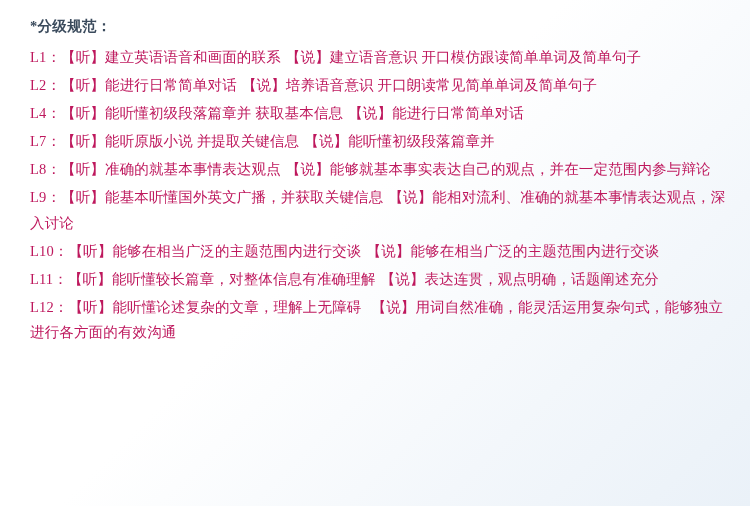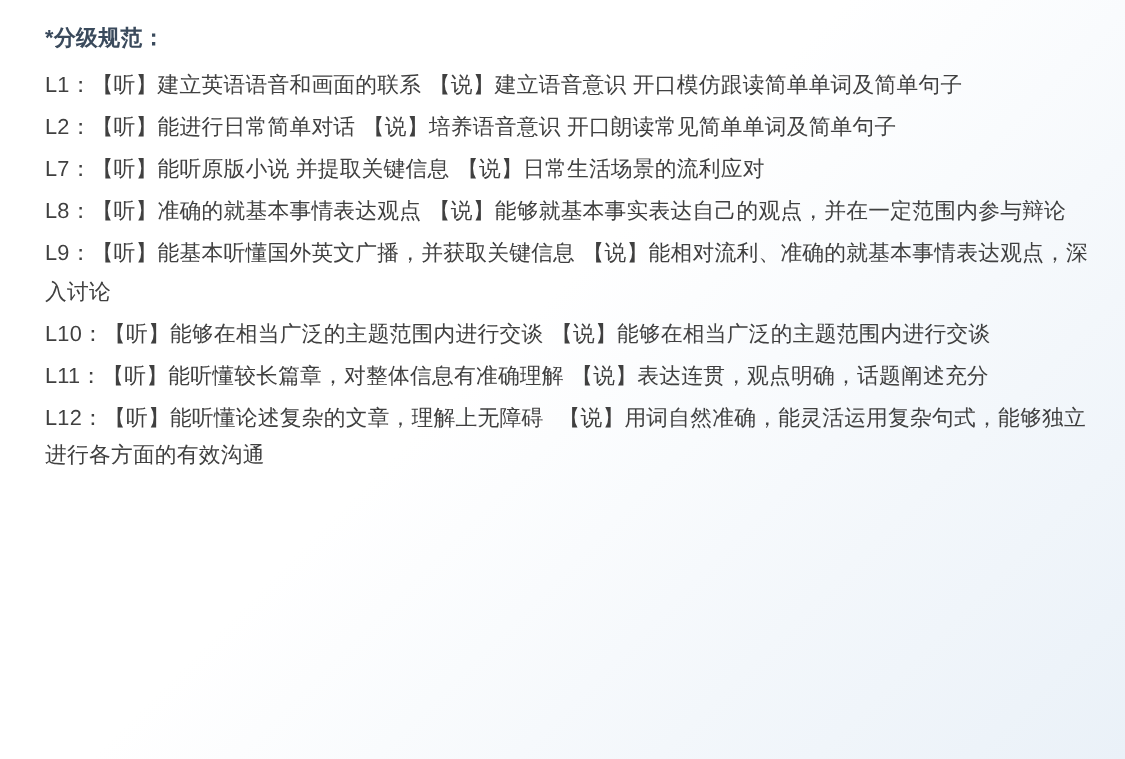--- a/index.html
+++ b/index.html
@@ -13,36 +13,37 @@
     font-family: "Liberation Sans", "DejaVu Sans", sans-serif;
     color: #2b3a4a;
     overflow: hidden;
   }
   .page {
     position: relative;
     width: 750px;
     height: 506px;
     box-sizing: border-box;
     padding: 16px 22px 0 30px;
+    font-family: Liberation Serif, serif;
   }
   .doc-title {
     font-size: 14.5px;
     font-weight: 700;
     color: #3a4a5c;
     letter-spacing: 0.3px;
     margin: 0 0 9px 0;
     line-height: 1.4;
   }
   .level-list {
     display: block;
   }
   .level-row {
     font-size: 14.5px;
     line-height: 25.5px;
-    color: #404040;
+    color: #be185d;
     margin-bottom: 2.5px;
     letter-spacing: 0.15px;
     white-space: normal;
     word-break: break-all;
   }
   .lvl-label {
     font-weight: 400;
   }
   .tag {
     font-weight: 400;
@@ -62,24 +63,25 @@
 
   <div class="doc-title">*分级规范：</div>
 
   <div class="level-list">
 
     <div class="level-row"><span class="lvl-label">L1：</span><span class="tag">【听】</span><span class="seg">建立英语语音和画面的联系</span><span class="spacer"></span><span class="tag">【说】</span><span class="seg">建立语音意识 开口模仿跟读简单单词及简单句子</span></div>
 
     <div class="level-row"><span class="lvl-label">L2：</span><span class="tag">【听】</span><span class="seg">能进行日常简单对话</span><span class="spacer"></span><span class="tag">【说】</span><span class="seg">培养语音意识 开口朗读常见简单单词及简单句子</span></div>
 
 
+    <div class="level-row"><span class="lvl-label">L4：</span><span class="tag">【听】</span><span class="seg">能听懂初级段落篇章并 获取基本信息</span><span class="spacer"></span><span class="tag">【说】</span><span class="seg">能进行日常简单对话</span></div>
 
 
 
-    <div class="level-row"><span class="lvl-label">L7：</span><span class="tag">【听】</span><span class="seg">能听原版小说 并提取关键信息</span><span class="spacer"></span><span class="tag">【说】</span><span class="seg">日常生活场景的流利应对</span></div>
+    <div class="level-row"><span class="lvl-label">L7：</span><span class="tag">【听】</span><span class="seg">能听原版小说 并提取关键信息</span><span class="spacer"></span><span class="tag">【说】</span><span class="seg">能听懂初级段落篇章并</span></div>
 
     <div class="level-row"><span class="lvl-label">L8：</span><span class="tag">【听】</span><span class="seg">准确的就基本事情表达观点</span><span class="spacer"></span><span class="tag">【说】</span><span class="seg">能够就基本事实表达自己的观点，并在一定范围内参与辩论</span></div>
 
     <div class="level-row"><span class="lvl-label">L9：</span><span class="tag">【听】</span><span class="seg">能基本听懂国外英文广播，并获取关键信息</span><span class="spacer"></span><span class="tag">【说】</span><span class="seg">能相对流利、准确的就基本事情表达观点，深入讨论</span></div>
 
     <div class="level-row"><span class="lvl-label">L10：</span><span class="tag">【听】</span><span class="seg">能够在相当广泛的主题范围内进行交谈</span><span class="spacer"></span><span class="tag">【说】</span><span class="seg">能够在相当广泛的主题范围内进行交谈</span></div>
 
     <div class="level-row"><span class="lvl-label">L11：</span><span class="tag">【听】</span><span class="seg">能听懂较长篇章，对整体信息有准确理解</span><span class="spacer"></span><span class="tag">【说】</span><span class="seg">表达连贯，观点明确，话题阐述充分</span></div>
 
     <div class="level-row"><span class="lvl-label">L12：</span><span class="tag">【听】</span><span class="seg">能听懂论述复杂的文章，理解上无障碍</span><span class="spacer"></span><span class="spacer"></span><span class="tag">【说】</span><span class="seg">用词自然准确，能灵活运用复杂句式，能够独立进行各方面的有效沟通</span></div>

